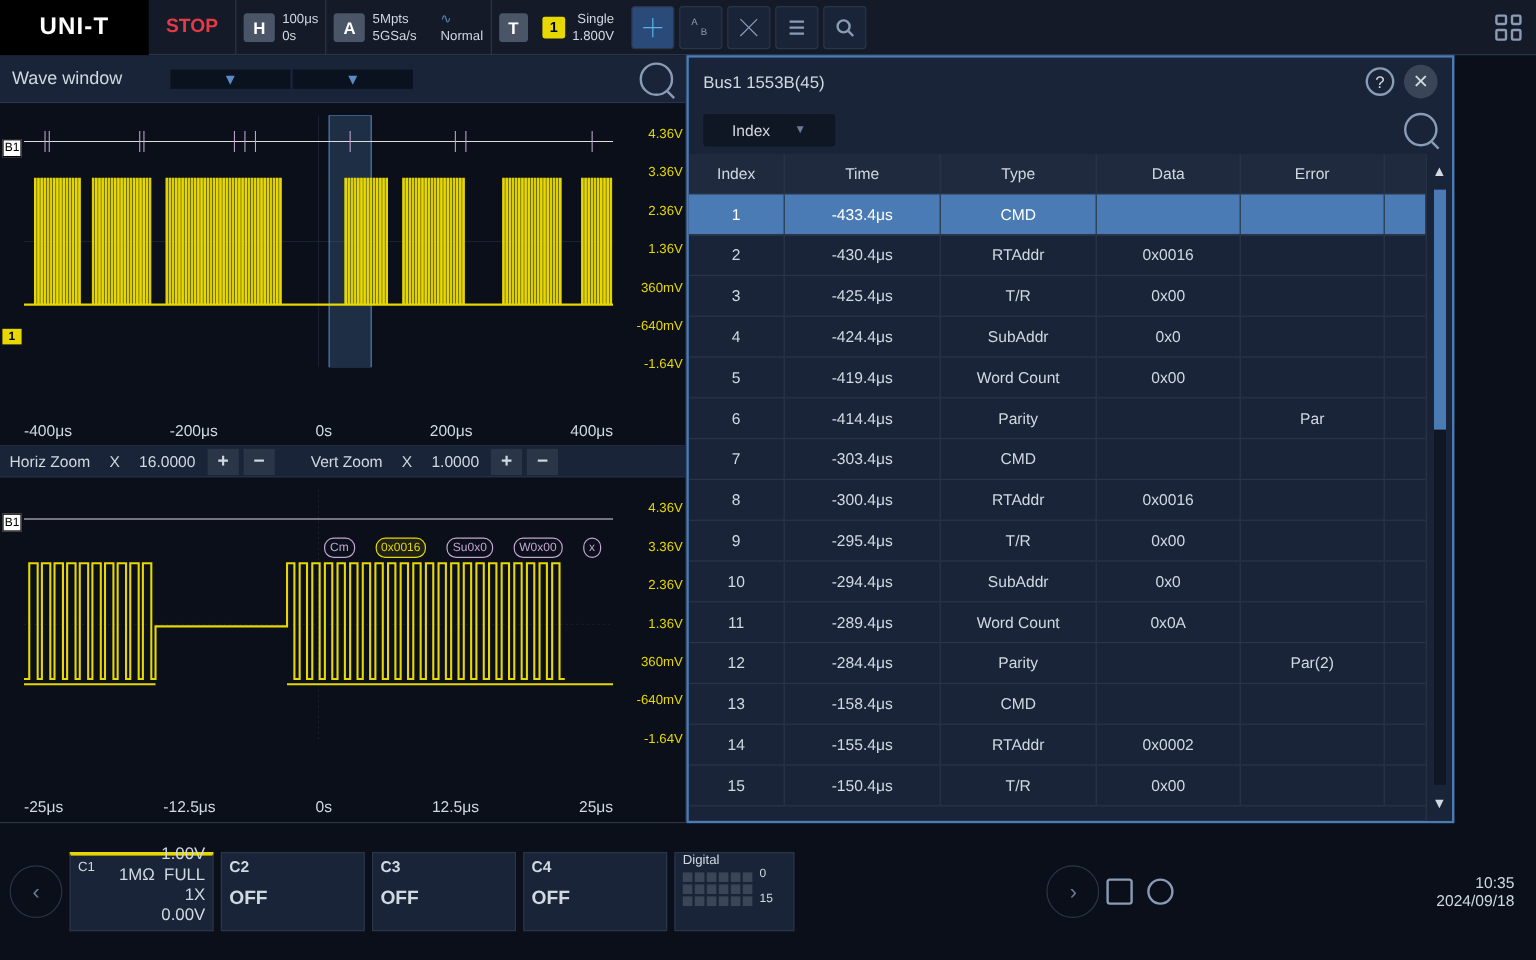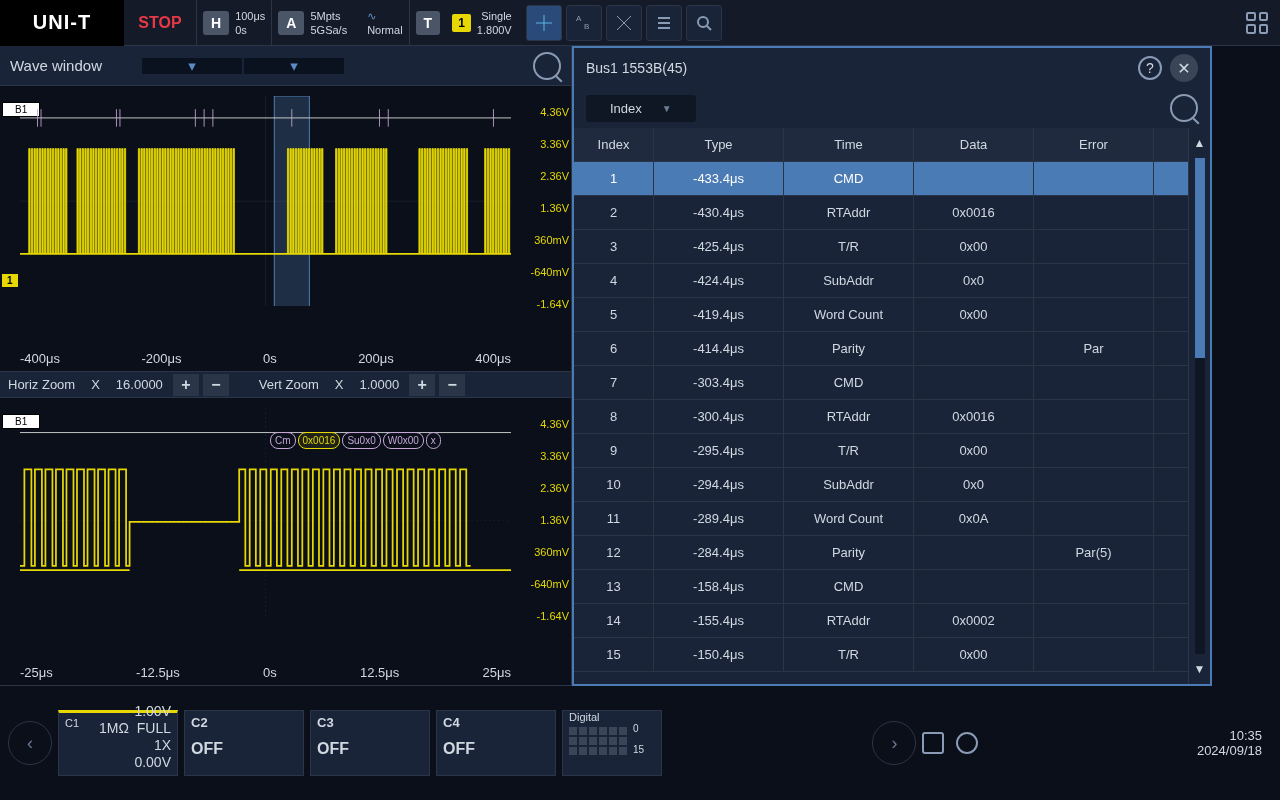--- a/index.html
+++ b/index.html
@@ -18,31 +18,31 @@
 .apps-icon{display:grid;grid-template-columns:1fr 1fr;gap:3px;width:22px;height:22px}
 .apps-icon div{border:2px solid #8a9bb5;border-radius:2px}
 .main{height:640px;display:flex}
 .left{width:572px;display:flex;flex-direction:column;border-right:1px solid #2a3548}
 .panel-hdr{height:40px;background:#1a2438;display:flex;align-items:center;padding:0 10px;font-size:15px;border-bottom:1px solid #2a3548}
 .panel-hdr .tabs{display:flex;gap:2px;margin-left:40px}
 .panel-hdr .tab{width:100px;height:16px;background:#0a1220;display:flex;align-items:center;justify-content:center;color:#5a8bc4}
 .search-icon{margin-left:auto;width:28px;height:28px;border:2px solid #8a9bb5;border-radius:50%;position:relative}
 .search-icon::after{content:'';position:absolute;width:8px;height:2px;background:#8a9bb5;bottom:-2px;right:-4px;transform:rotate(45deg)}
 .wave{height:286px;background:#0a0f1a;position:relative;border-bottom:1px solid #2a3548}
-.wave-b1{position:absolute;left:2px;top:16px;background:#fff;color:#000;font-size:10px;padding:1px 12px;border:1px solid #000}
+.wave-b1{position:absolute;left:2px;top:30px;background:#fff;color:#000;font-size:10px;padding:1px 1px;border:1px solid #000}
 .wave-c1{position:absolute;left:2px;top:188px;background:#e6d800;color:#000;font-size:10px;padding:1px 5px;font-weight:bold}
 .wave-svg{position:absolute;left:20px;top:10px;right:60px;bottom:30px}
 .wave-vlabels{position:absolute;right:2px;top:10px;display:flex;flex-direction:column;font-size:11px;color:#e6d800}
 .wave-vlabels span{height:32px;display:flex;align-items:center;justify-content:flex-end}
 .wave-xlabels{position:absolute;bottom:5px;left:20px;right:60px;display:flex;justify-content:space-between;font-size:13px}
 .zoom-bar{height:26px;background:#1a2438;display:flex;align-items:center;font-size:13px;border-bottom:1px solid #2a3548}
 .zoom-bar span{padding:0 8px}
 .zoom-btn{width:26px;height:22px;background:#2a3548;display:flex;align-items:center;justify-content:center;margin:0 2px;font-size:16px;font-weight:bold}
 .wave2{height:288px;position:relative}
-.decode-tags{position:absolute;top:34px;left:270px;display:flex;gap:2px}
+.decode-tags{position:absolute;top:50px;left:270px;display:flex;gap:17px}
 .tag{font-size:10px;padding:2px 4px;border-radius:8px;border:1px solid}
 .tag-p{border-color:#c4a5d4;color:#c4a5d4}
 .tag-y{border-color:#e6d800;color:#e6d800;background:rgba(230,216,0,0.1)}
 .right{width:640px;background:#1a2438;display:flex;flex-direction:column;border:2px solid #4a7bb4}
 .right-hdr{height:40px;display:flex;align-items:center;padding:0 12px;font-size:14px}
 .help-icon{margin-left:auto;width:24px;height:24px;border:2px solid #8a9bb5;border-radius:50%;display:flex;align-items:center;justify-content:center;font-size:14px;margin-right:8px}
 .close-icon{width:28px;height:28px;background:#3a4558;border-radius:50%;display:flex;align-items:center;justify-content:center;font-size:16px}
 .index-bar{height:40px;display:flex;align-items:center;padding:0 12px}
 .index-sel{background:#0f1624;padding:6px 24px;border-radius:3px;display:flex;align-items:center;gap:20px}
 .index-sel .arr{font-size:10px;color:#6a7b95}
@@ -263,22 +263,22 @@
       <div class="index-sel">
         <span>Index</span>
           <span class="arr">▼</span>
       </div>
       <div class="search-icon" style="margin-left:auto"></div>
     </div>
     <div class="table-wrap">
       <div class="table">
         <div class="table-head" id="thead">
             <div>Index</div>
+            <div>Time</div>
             <div>Type</div>
-            <div>Time</div>
             <div>Data</div>
             <div>Error</div>
           </div>
         <div id="tbody">
             <div class="table-row sel">
               <div>1</div>
               <div>-433.4μs</div>
               <div>CMD</div>
               <div></div>
               <div></div>
@@ -351,21 +351,21 @@
               <div>-289.4μs</div>
               <div>Word Count</div>
               <div>0x0A</div>
               <div></div>
             </div>
             <div class="table-row">
               <div>12</div>
               <div>-284.4μs</div>
               <div>Parity</div>
               <div></div>
-              <div>Par(5)</div>
+              <div>Par(2)</div>
             </div>
             <div class="table-row">
               <div>13</div>
               <div>-158.4μs</div>
               <div>CMD</div>
               <div></div>
               <div></div>
             </div>
             <div class="table-row">
               <div>14</div>

